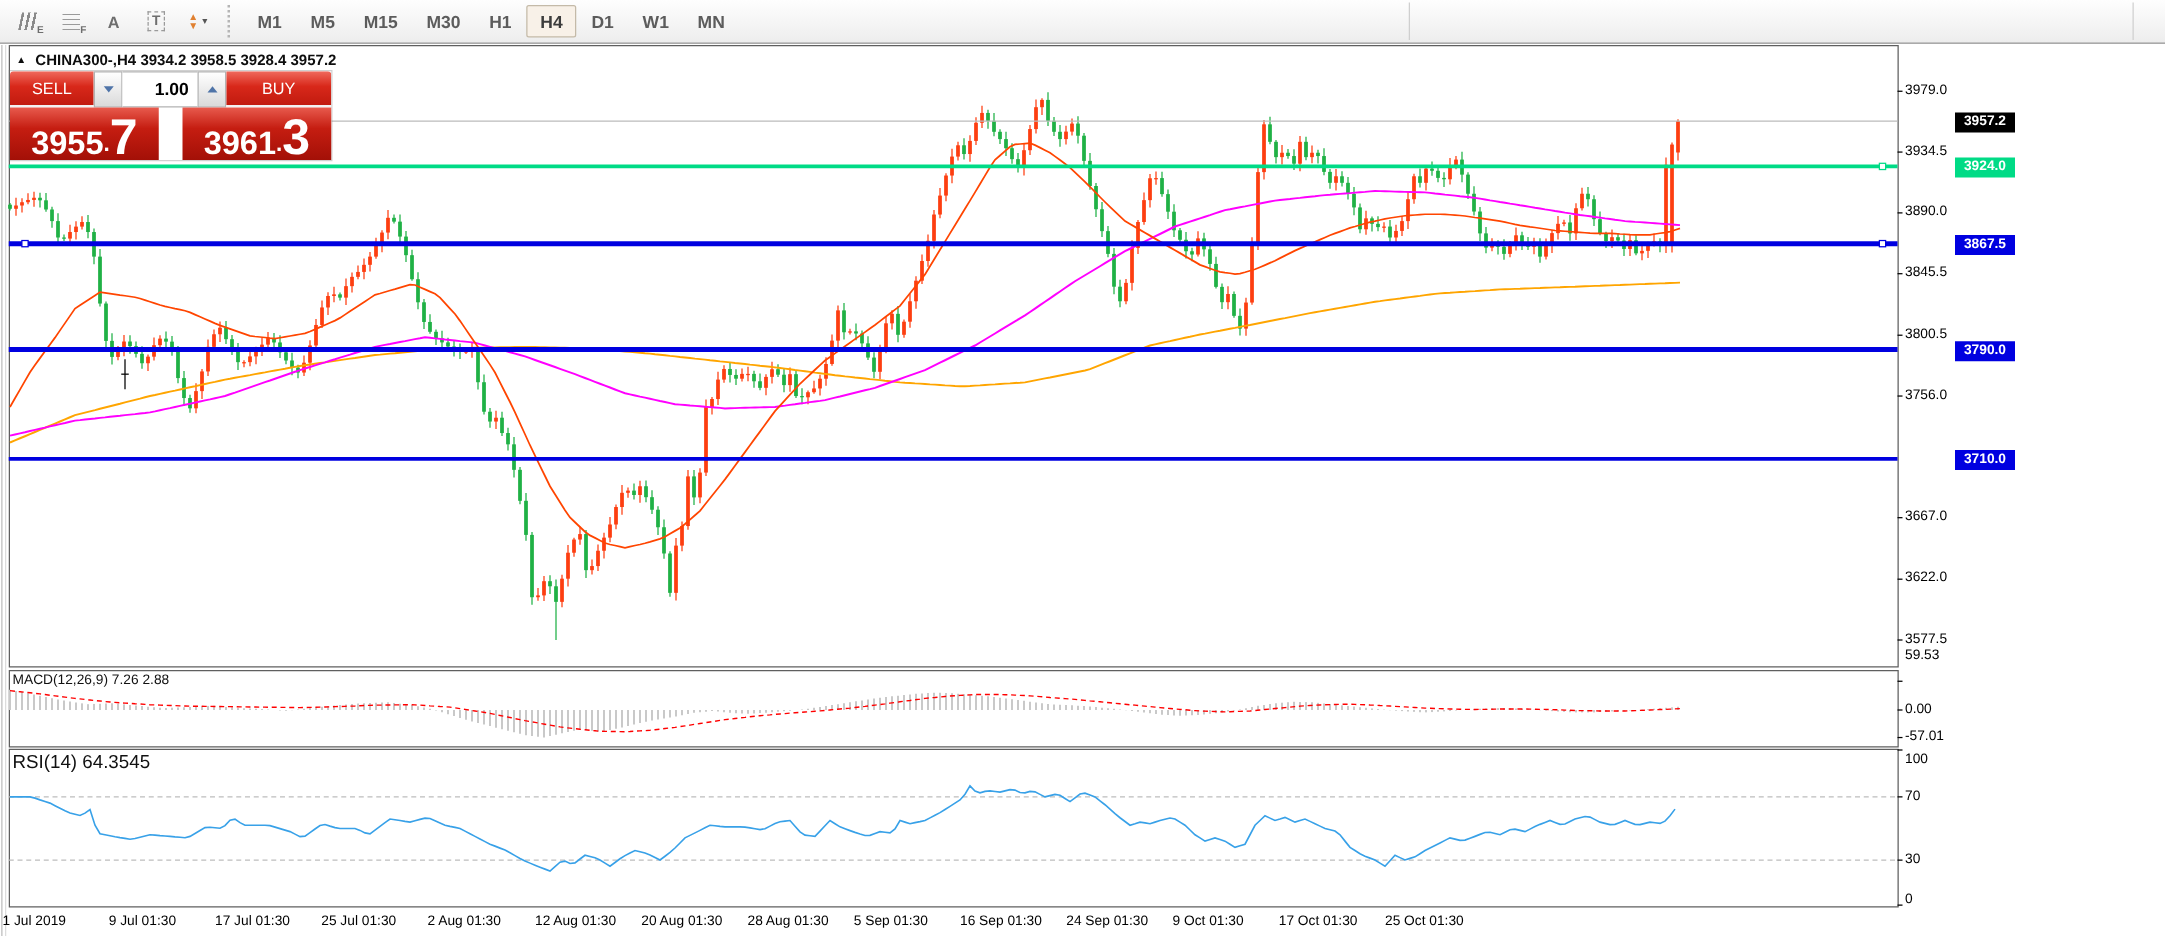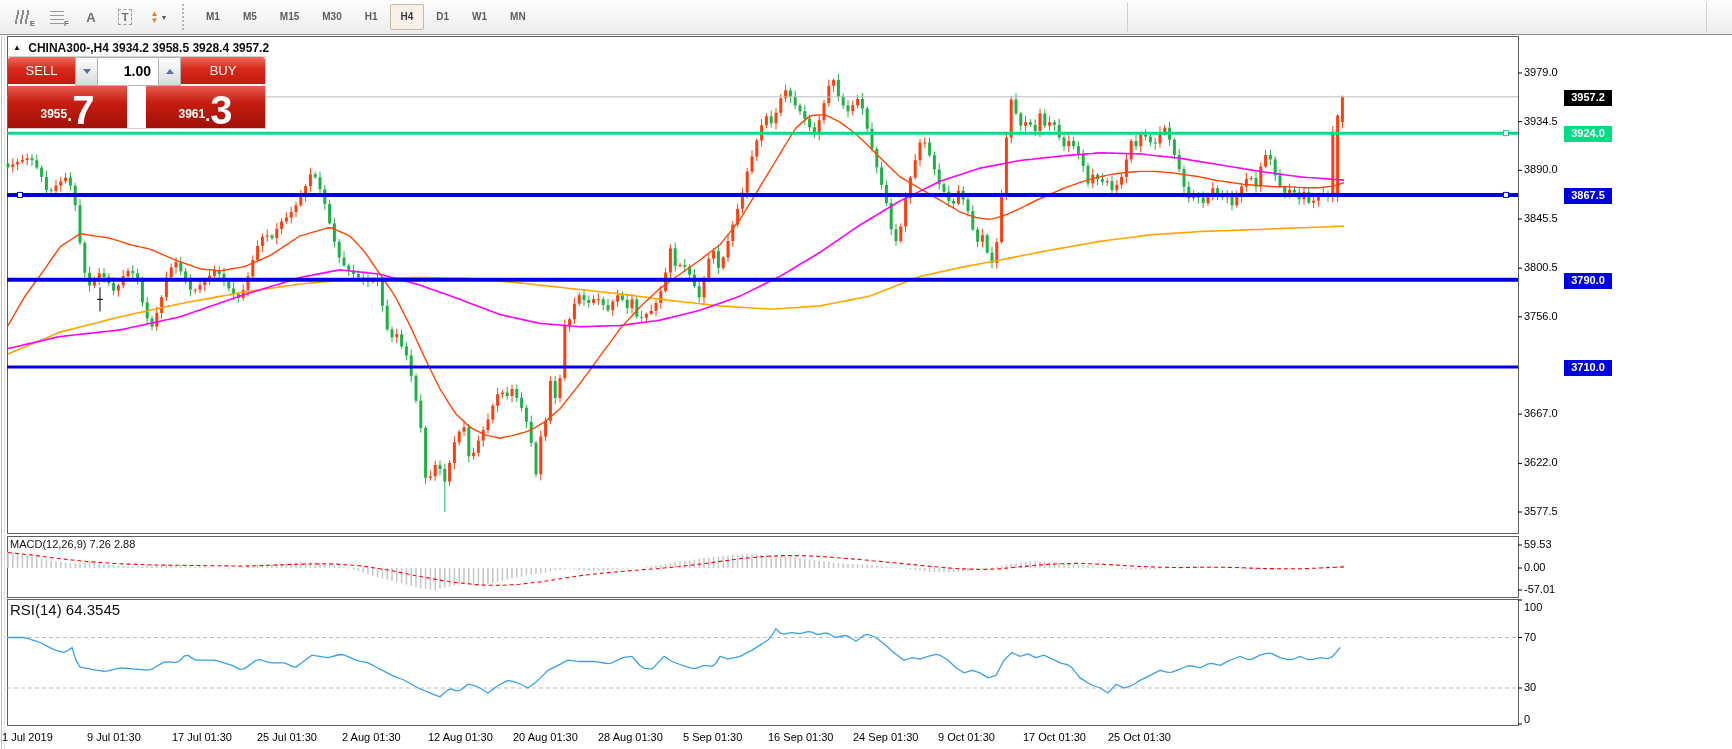--- a/index.html
+++ b/index.html
@@ -14,21 +14,21 @@
     color:#6e6e6e;font-size:13px;font-weight:700;position:relative;border-radius:2px;}
   .tool .bars{display:inline-block;width:14px;height:14px;
     background:repeating-linear-gradient(90deg,#8a8a8a 0 2px,transparent 2px 5px);transform:skewX(-12deg);}
   .tool .grid{display:inline-block;width:14px;height:13px;
     background:repeating-linear-gradient(#9a9a9a 0 1px,transparent 1px 4px);}
   .tool .sub{position:absolute;right:3px;bottom:2px;font-size:8px;font-weight:700;color:#6e6e6e;}
   .tool .boxed{border:1px dashed #9a9a9a;padding:0 3px;font-size:11px;line-height:14px;}
   .tool .arr{font-size:8px;line-height:7px;color:#e08030;display:inline-block;}
   .tool .caret{font-size:7px;color:#555;margin-left:2px;}
   .tb-sep{width:7px;height:26px;margin:0 4px;border-left:2px dotted #b5b5b5;}
-  .tfbtn{height:24px;line-height:24px;padding:0 10px;font-size:10px;font-weight:700;color:#5c5c5c;
+  .tfbtn{height:24px;line-height:24px;padding:0 10px;font-size:14px;font-weight:700;color:#5c5c5c;
     border:1px solid transparent;border-radius:2px;margin-right:1px;}
   .tfbtn.active{background:#f8f1e8;border:1px solid #c4baa8;color:#3c3c3c;}
   .tb-vline{position:absolute;top:2px;height:30px;width:1px;background:#cfcfcf;}
 
   
   #chart-svg{position:absolute;left:0;top:0;}
   .lbl{position:absolute;color:#000;font-size:11px;white-space:nowrap;}
   #chart-title{position:absolute;left:13px;top:41px;font-size:12px;font-weight:700;color:#0d0d0d;}
   #chart-title .tri{font-size:8px;vertical-align:2px;margin-right:4px;}
   #macd-label{position:absolute;left:10px;top:538px;font-size:11px;color:#111;}
@@ -49,21 +49,21 @@
   .tri-ico{width:0;height:0;border-left:4px solid transparent;border-right:4px solid transparent;}
   .tri-ico.down{border-top:5px solid #4f74a8;}
   .tri-ico.up{border-bottom:5px solid #4f74a8;}
   .tp-vol{flex:1;background:#fff;border-top:1px solid #b3b3b3;border-bottom:1px solid #b3b3b3;
     font-size:14px;font-weight:700;color:#000;text-align:right;line-height:27px;padding-right:7px;}
   .tp-row2{display:flex;height:42px;background:#fff;}
   .tp-price{flex:1;display:flex;align-items:flex-end;justify-content:center;color:#fff;
     background:linear-gradient(#e85a4d,#c51d11 40%,#a31007);padding-bottom:1px;}
   .tp-price.sellp{margin-right:1px;}
   .tp-price.buyp{margin-left:18px;}
-  .pp{font-size:12px;font-weight:700;line-height:26px;}
+  .pp{font-size:26px;font-weight:700;line-height:26px;}
   .pd{font-size:18px;font-weight:700;line-height:24px;}
   .pb{font-size:40px;font-weight:700;line-height:34px;}
 </style>
 </head>
 <body>
 <div id="root">
 
   <div id="toolbar">
     <span id="tools-slot" style="display: flex;">
         <span class="tool">
@@ -980,21 +980,21 @@
   <div id="labels-layer">
       <span class="lbl" style="left: 1524px; top: 66px;">3979.0</span>
       <span class="lbl" style="left: 1524px; top: 114.656px;">3934.5</span>
       <span class="lbl" style="left: 1524px; top: 163.313px;">3890.0</span>
       <span class="lbl" style="left: 1524px; top: 211.969px;">3845.5</span>
       <span class="lbl" style="left: 1524px; top: 261.172px;">3800.5</span>
       <span class="lbl" style="left: 1524px; top: 309.828px;">3756.0</span>
       <span class="lbl" style="left: 1524px; top: 407.141px;">3667.0</span>
       <span class="lbl" style="left: 1524px; top: 456.344px;">3622.0</span>
       <span class="lbl" style="left: 1524px; top: 505px;">3577.5</span>
-      <span class="lbl" style="left: 1524px; top: 538px;">59.53</span>
+      <span class="lbl" style="left: 1524px; top: 518px;">59.53</span>
       <span class="lbl" style="left: 1524px; top: 561px;">0.00</span>
       <span class="lbl" style="left: 1524px; top: 583.026px;">-57.01</span>
       <span class="lbl" style="left: 1524px; top: 601px;">100</span>
       <span class="lbl" style="left: 1524px; top: 630.5px;">70</span>
       <span class="lbl" style="left: 1524px; top: 681px;">30</span>
       <span class="lbl" style="left: 1524px; top: 713px;">0</span>
       <span class="lbl" style="left: 2px; top: 731px;">1 Jul 2019</span>
       <span class="lbl" style="left: 87px; top: 731px;">9 Jul 01:30</span>
       <span class="lbl" style="left: 172px; top: 731px;">17 Jul 01:30</span>
       <span class="lbl" style="left: 257px; top: 731px;">25 Jul 01:30</span>

